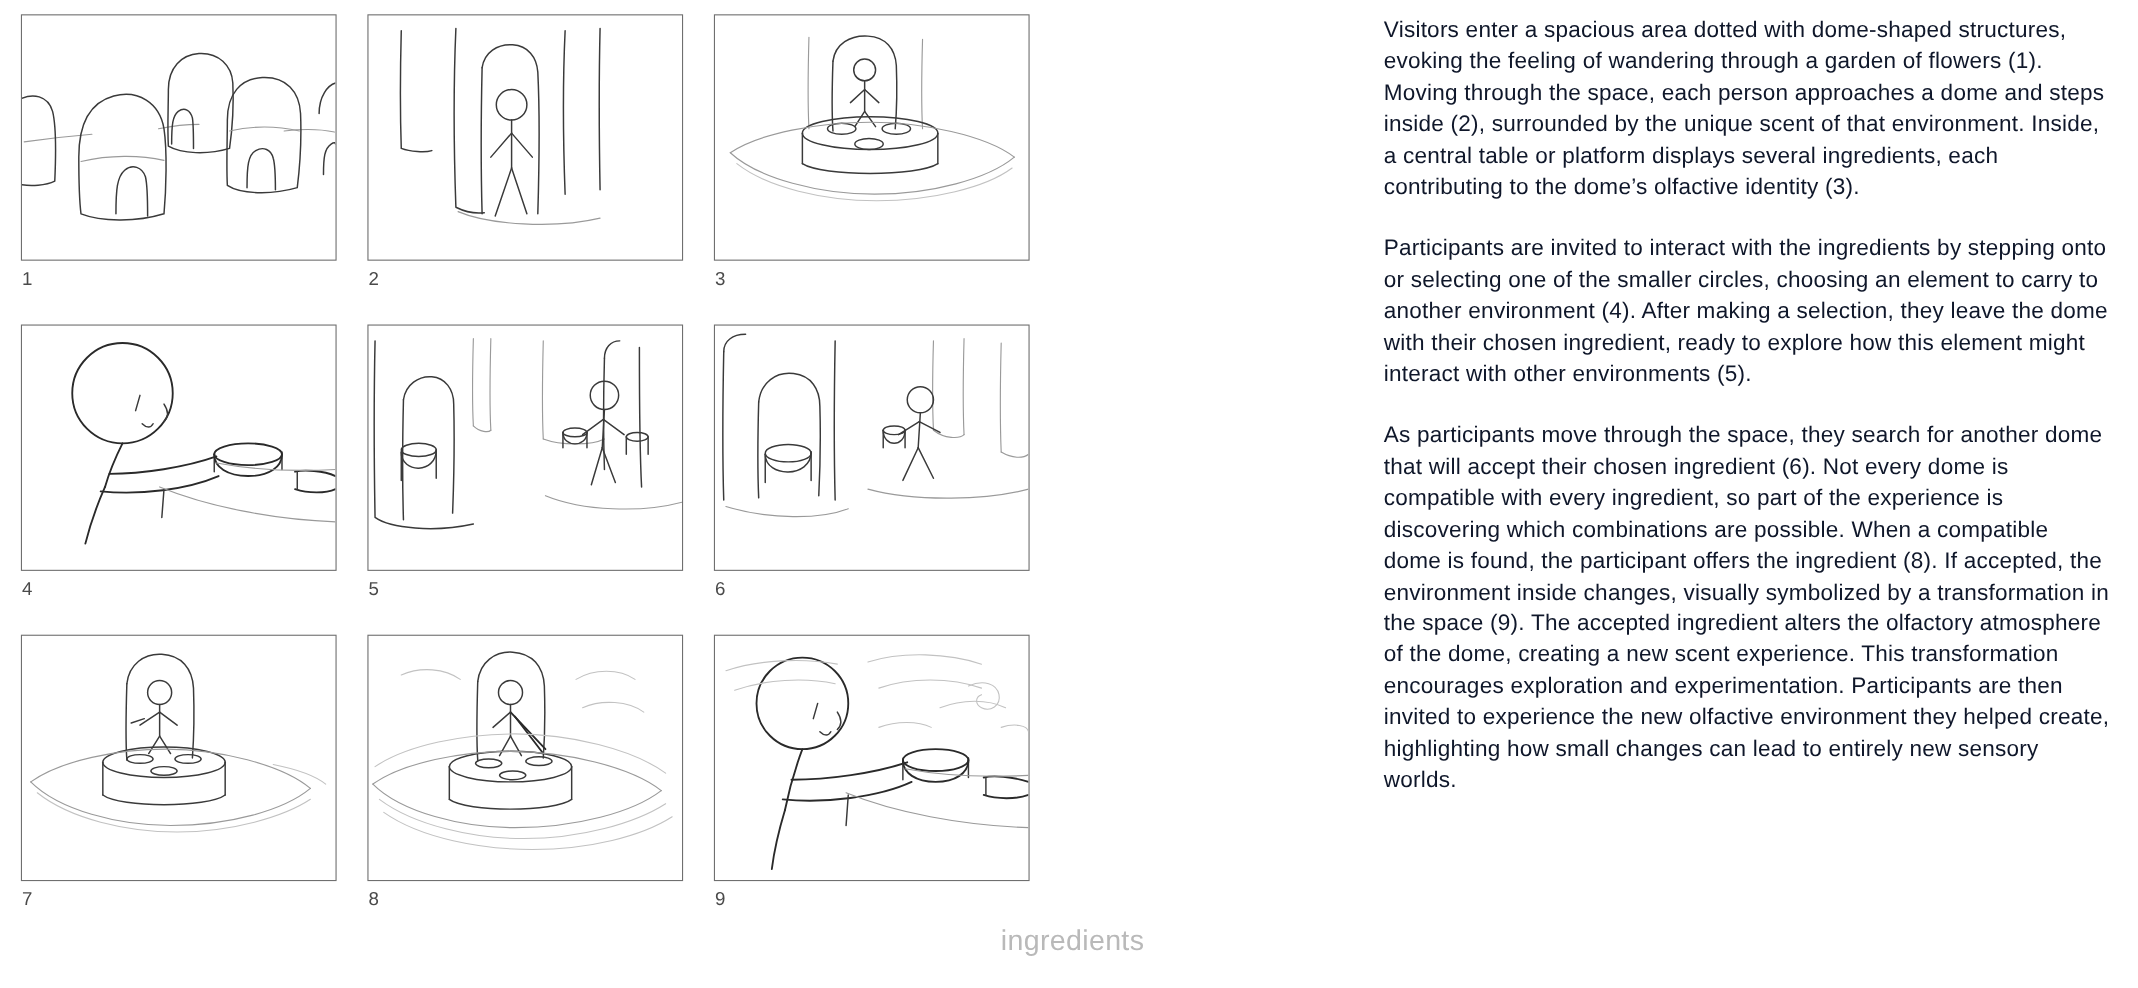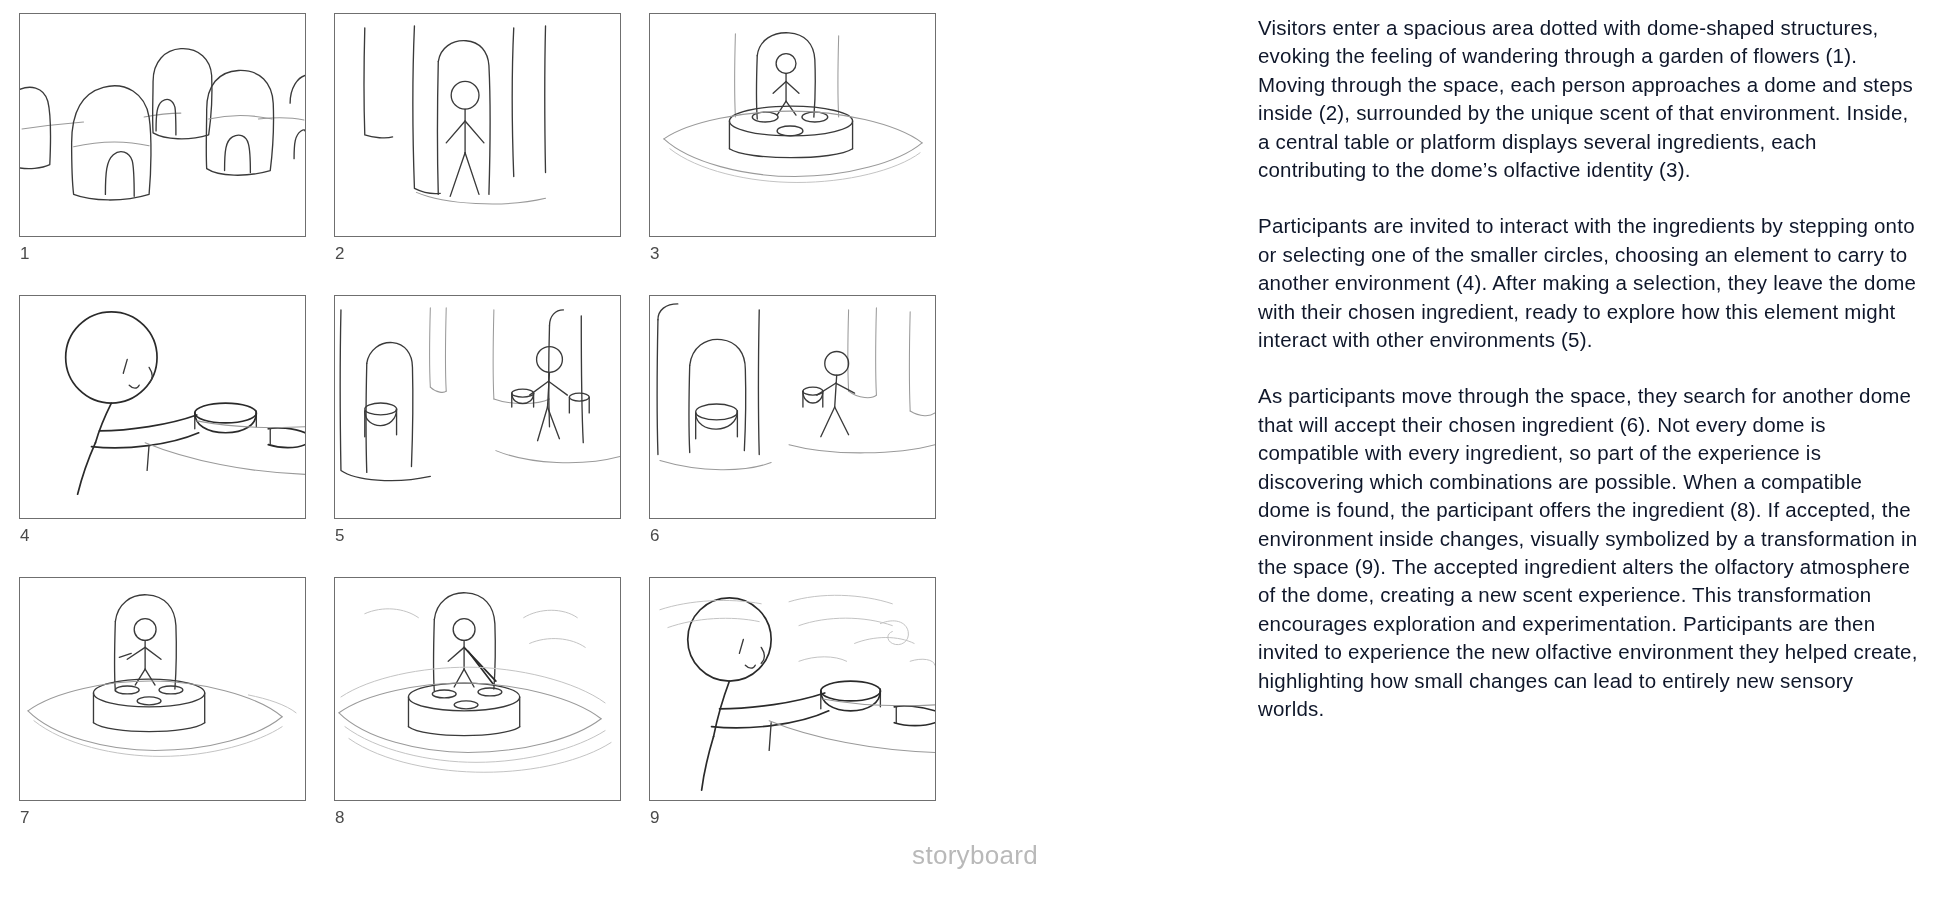--- a/index.html
+++ b/index.html
@@ -410,14 +410,14 @@
   <div class="text-col">
     <p class="paragraph">Visitors enter a spacious area dotted with dome-shaped structures, evoking the feeling of wandering through a garden of flowers (1). Moving through the space, each person approaches a dome and steps inside (2), surrounded by the unique scent of that environment. Inside, a central table or platform displays several ingredients, each contributing to the dome’s olfactive identity (3).</p>
     <p class="paragraph">Participants are invited to interact with the ingredients by stepping onto or selecting one of the smaller circles, choosing an element to carry to another environment (4). After making a selection, they leave the dome with their chosen ingredient, ready to explore how this element might interact with other environments (5).</p>
     <p class="paragraph">As participants move through the space, they search for another dome that will accept their chosen ingredient (6). Not every dome is compatible with every ingredient, so part of the experience is discovering which combinations are possible. When a compatible dome is found, the participant offers the ingredient (8). If accepted, the environment inside changes, visually symbolized by a transformation in the space (9).
 The accepted ingredient alters the olfactory atmosphere of the dome, creating a new scent experience. This transformation encourages exploration and experimentation. Participants are then invited to experience the new olfactive environment they helped create, highlighting how small changes can lead to entirely new sensory worlds.</p>
   </div>
 
 </div>
 
 <div class="caption">
-  <span class="caption-inner">storyboard</span>
+  <span class="caption-inner">ingredients</span>
 </div>
 
 </body></html>

